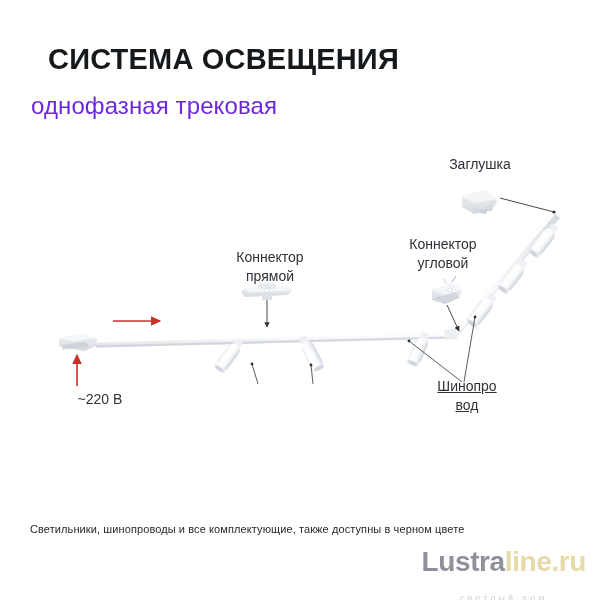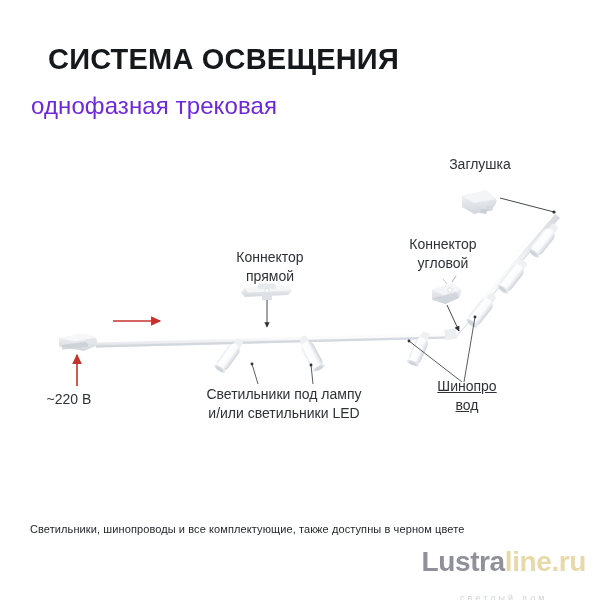--- a/index.html
+++ b/index.html
@@ -57,21 +57,21 @@
   .label {
     position: absolute;
     font-size: 14px;
     color: #2e3237;
     line-height: 1.34;
     text-align: center;
     white-space: pre-line;
   }
 
   #lbl-power    { left: 20px;  top: 292px; width: 145px; text-align: center; }
-  #lbl-volt     { left: 29px;  top: 390px; width: 80px;  text-align: center; }
+  #lbl-volt     { left: 60px;  top: 390px; width: 80px;  text-align: center; }
   #lbl-straight { left: 215px; top: 248px; width: 110px; }
   #lbl-lamps    { left: 196px; top: 385px; width: 176px; }
   #lbl-corner   { left: 388px; top: 235px; width: 110px; }
   #lbl-plug     { left: 430px; top: 155px; width: 100px; }
   #lbl-bus      { left: 422px; top: 377px; width: 90px; text-decoration: underline; }
 
   
   #footer-note {
     position: absolute;
     left: 30px;
@@ -249,22 +249,20 @@
 
     <line x1="500" y1="198" x2="554" y2="212" stroke="#2f3338" stroke-width="0.9" marker-end="url(#dotDark)"></line>
 
     <line x1="464" y1="382" x2="475" y2="317" stroke="#2f3338" stroke-width="0.8" marker-end="url(#dotDark)"></line>
     <line x1="462" y1="382" x2="409" y2="341" stroke="#2f3338" stroke-width="0.8" marker-end="url(#dotDark)"></line>
   </svg>
 
   <div class="label" id="lbl-volt">~220 В</div>
   <div class="label" id="lbl-straight">Коннектор
 прямой</div>
-  <div class="label" id="lbl-lamps">Светильники под лампу
-и/или светильники LED</div>
   <div class="label" id="lbl-corner">Коннектор
 угловой</div>
   <div class="label" id="lbl-plug">Заглушка</div>
   <div class="label" id="lbl-bus">Шинопро
 вод</div>
 
   <div id="footer-note">Светильники, шинопроводы и все комплектующие, также доступны в черном цвете</div>
 
   <div id="logo">
     <div id="logo-word"><span id="logo-part1">Lustra</span><span id="logo-part2">line.ru</span></div>

